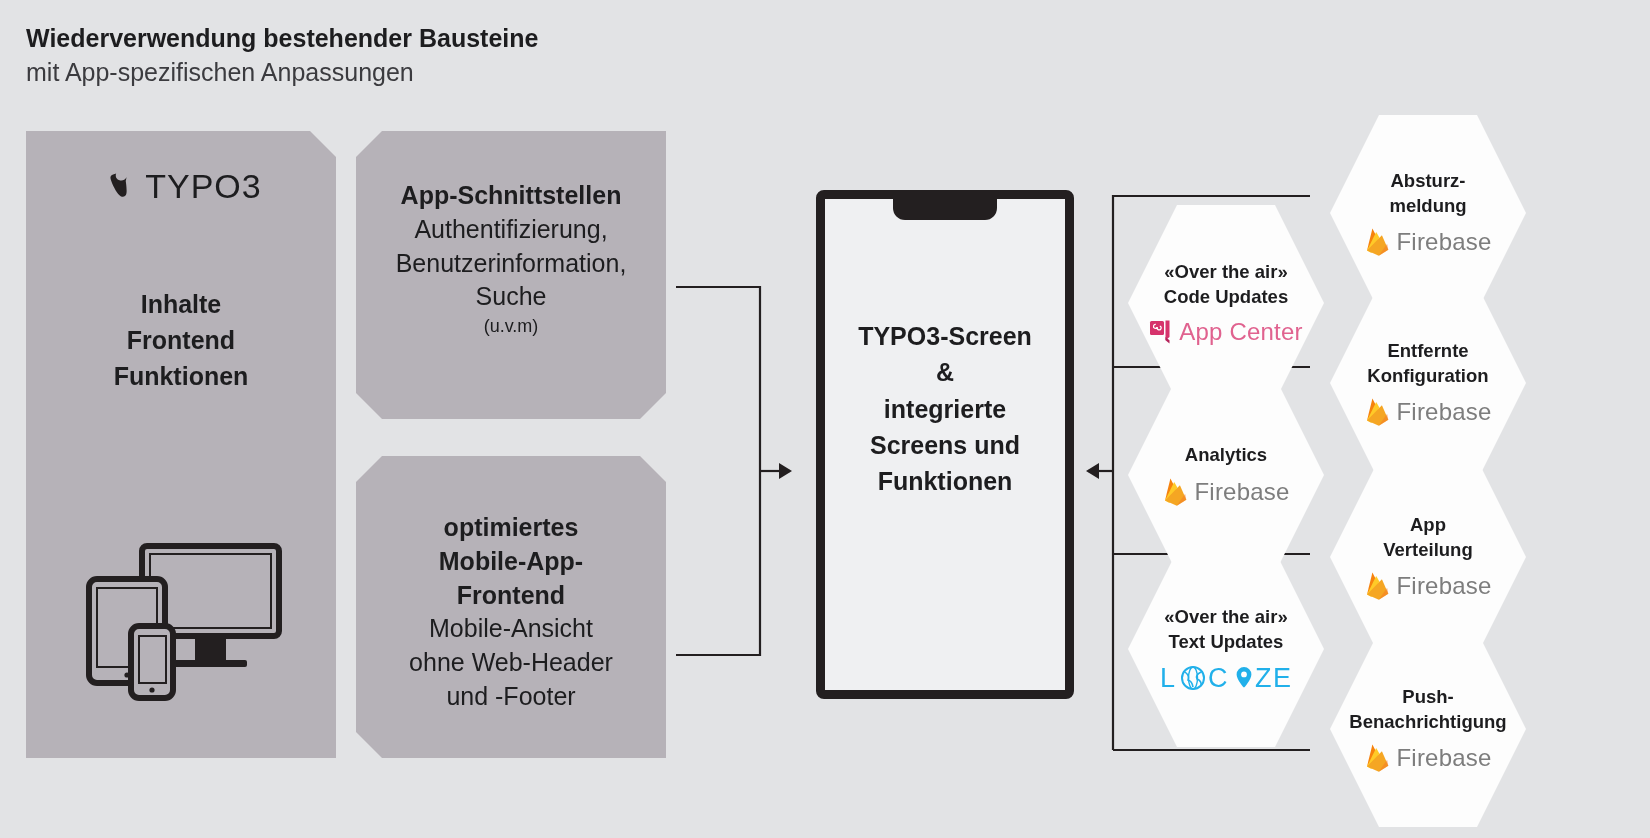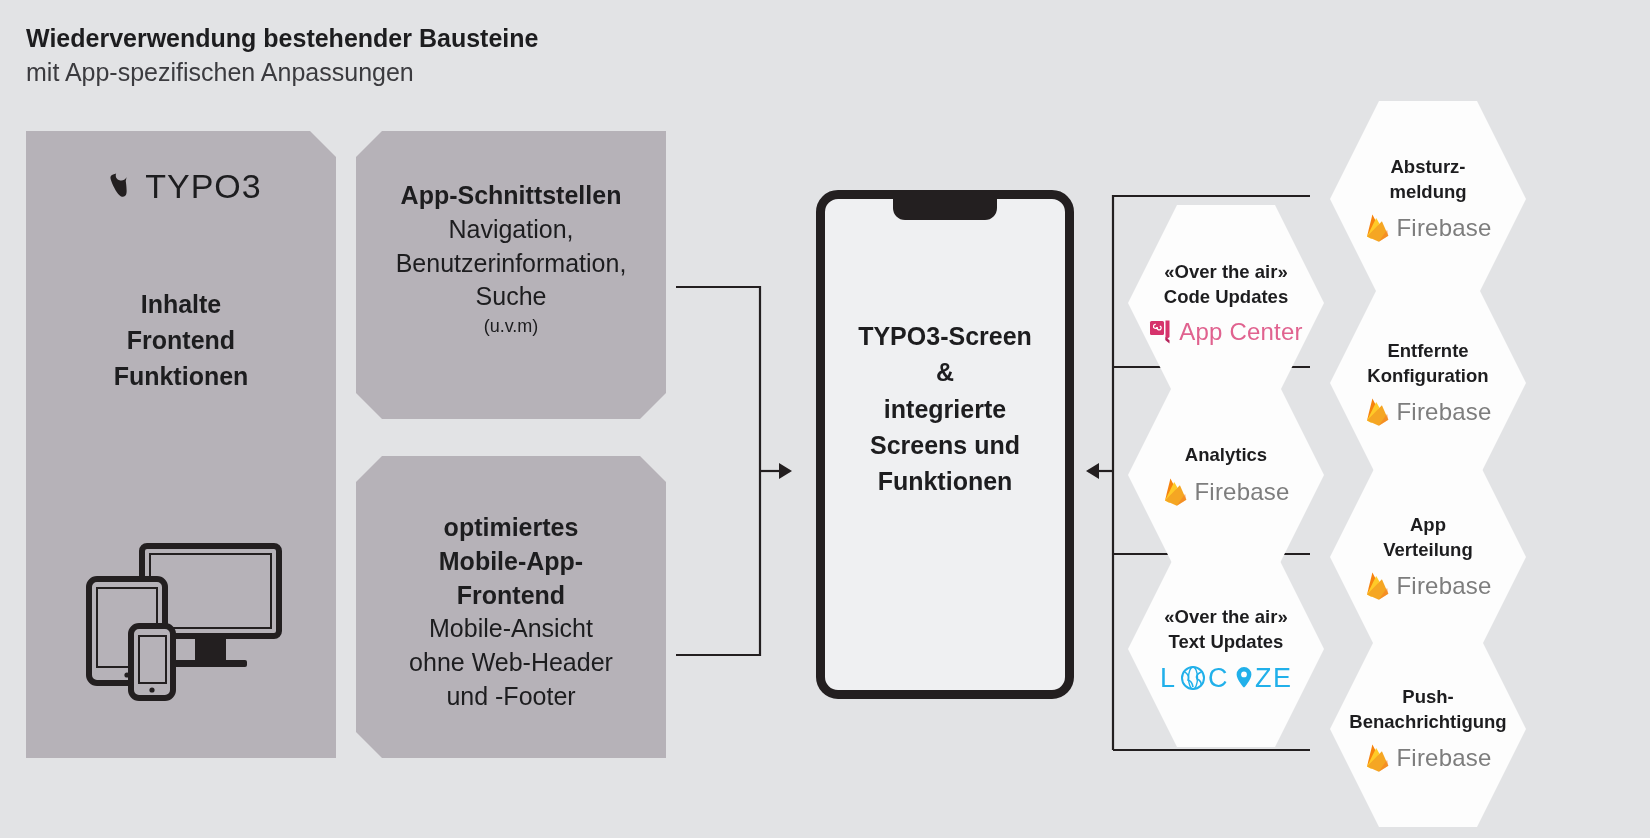--- a/index.html
+++ b/index.html
@@ -58,21 +58,21 @@
   .panel .tiny{font-size:18px;font-weight:400;line-height:1.4;}
   #panel-interfaces .inner{position:absolute;left:14px;right:14px;top:48px;}
   #panel-frontend .inner{position:absolute;left:14px;right:14px;top:55px;}
 
   
   svg.wires{position:absolute;left:0;top:0;width:1650px;height:838px;overflow:visible;pointer-events:none;}
 
   
   #phone{
     position:absolute;left:816px;top:190px;width:258px;height:509px;
-    border:9px solid #231f20;border-radius:22px;background:#eff0f2;
+    border:9px solid #231f20;border-radius:8px;background:#eff0f2;
     box-sizing:border-box;
   }
   #phone-notch{
     position:absolute;left:50%;top:-1px;transform:translateX(-50%);
     width:104px;height:22px;background:#231f20;
     border-bottom-left-radius:12px;border-bottom-right-radius:12px;
   }
   #phone-text{
     position:absolute;left:10px;right:10px;top:119px;
     text-align:center;font-size:25px;font-weight:700;line-height:1.45;color:#1d1d1f;
@@ -135,21 +135,21 @@
         <rect x="63" y="107" width="42" height="72" rx="8" fill="#b6b2b8" stroke="#231f20" stroke-width="6"></rect>
         <rect x="71" y="117" width="27" height="47" fill="none" stroke="#231f20" stroke-width="2"></rect>
         <circle cx="84" cy="171" r="2.6" fill="#231f20"></circle>
       </svg>
     </div>
   </div>
 
   <div class="panel" id="panel-interfaces">
     <div class="inner">
       <div class="title">App-Schnittstellen</div>
-      <div class="sub">Navigation,</div>
+      <div class="sub">Authentifizierung,</div>
       <div class="sub">Benutzerinformation,</div>
       <div class="sub">Suche</div>
       <div class="tiny">(u.v.m)</div>
     </div>
   </div>
 
   <div class="panel" id="panel-frontend">
     <div class="inner">
       <div class="title">optimiertes</div>
       <div class="title">Mobile-App-</div>
@@ -184,21 +184,21 @@
     <div id="phone-text">
       <div>TYPO3-Screen</div>
       <div>&amp;</div>
       <div>integrierte</div>
       <div>Screens und</div>
       <div>Funktionen</div>
     </div>
   </div>
 
   <div id="hex-layer">
-      <div class="hex hex-col-b" style="top: 101px;">
+      <div class="hex hex-col-b" style="top: 115px;">
         <div class="cap">
           <div>Absturz-</div>
           <div>meldung</div>
         </div>
         <div class="brand brand-firebase">
           <svg width="26" height="30" viewBox="0 0 26 30">
             <path d="M2 23.5 L7.4 1.6 l4.4 8.3 -3.1 5.9 z" fill="#f6820d"></path>
             <path d="M2 23.5 L11.2 4.9 l3.2 5.6 L6.4 26 z" fill="#ffca28"></path>
             <path d="M2 23.5 L16.9 8.2 l6.4 14.6 -9.5 6.0 z" fill="#f5a623"></path>
             <path d="M13.8 28.8 L23.3 22.8 l-1.2 -6.1 z" fill="#f47b26" opacity=".55"></path>

